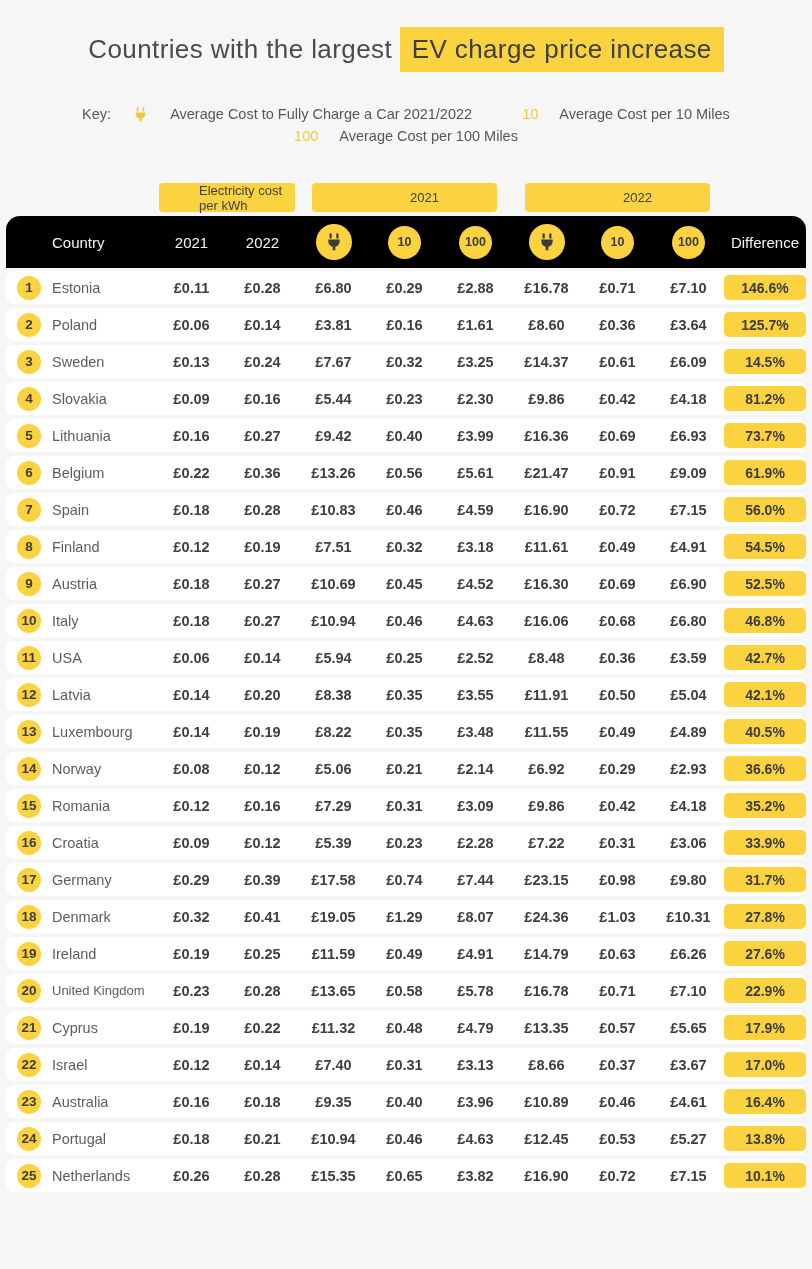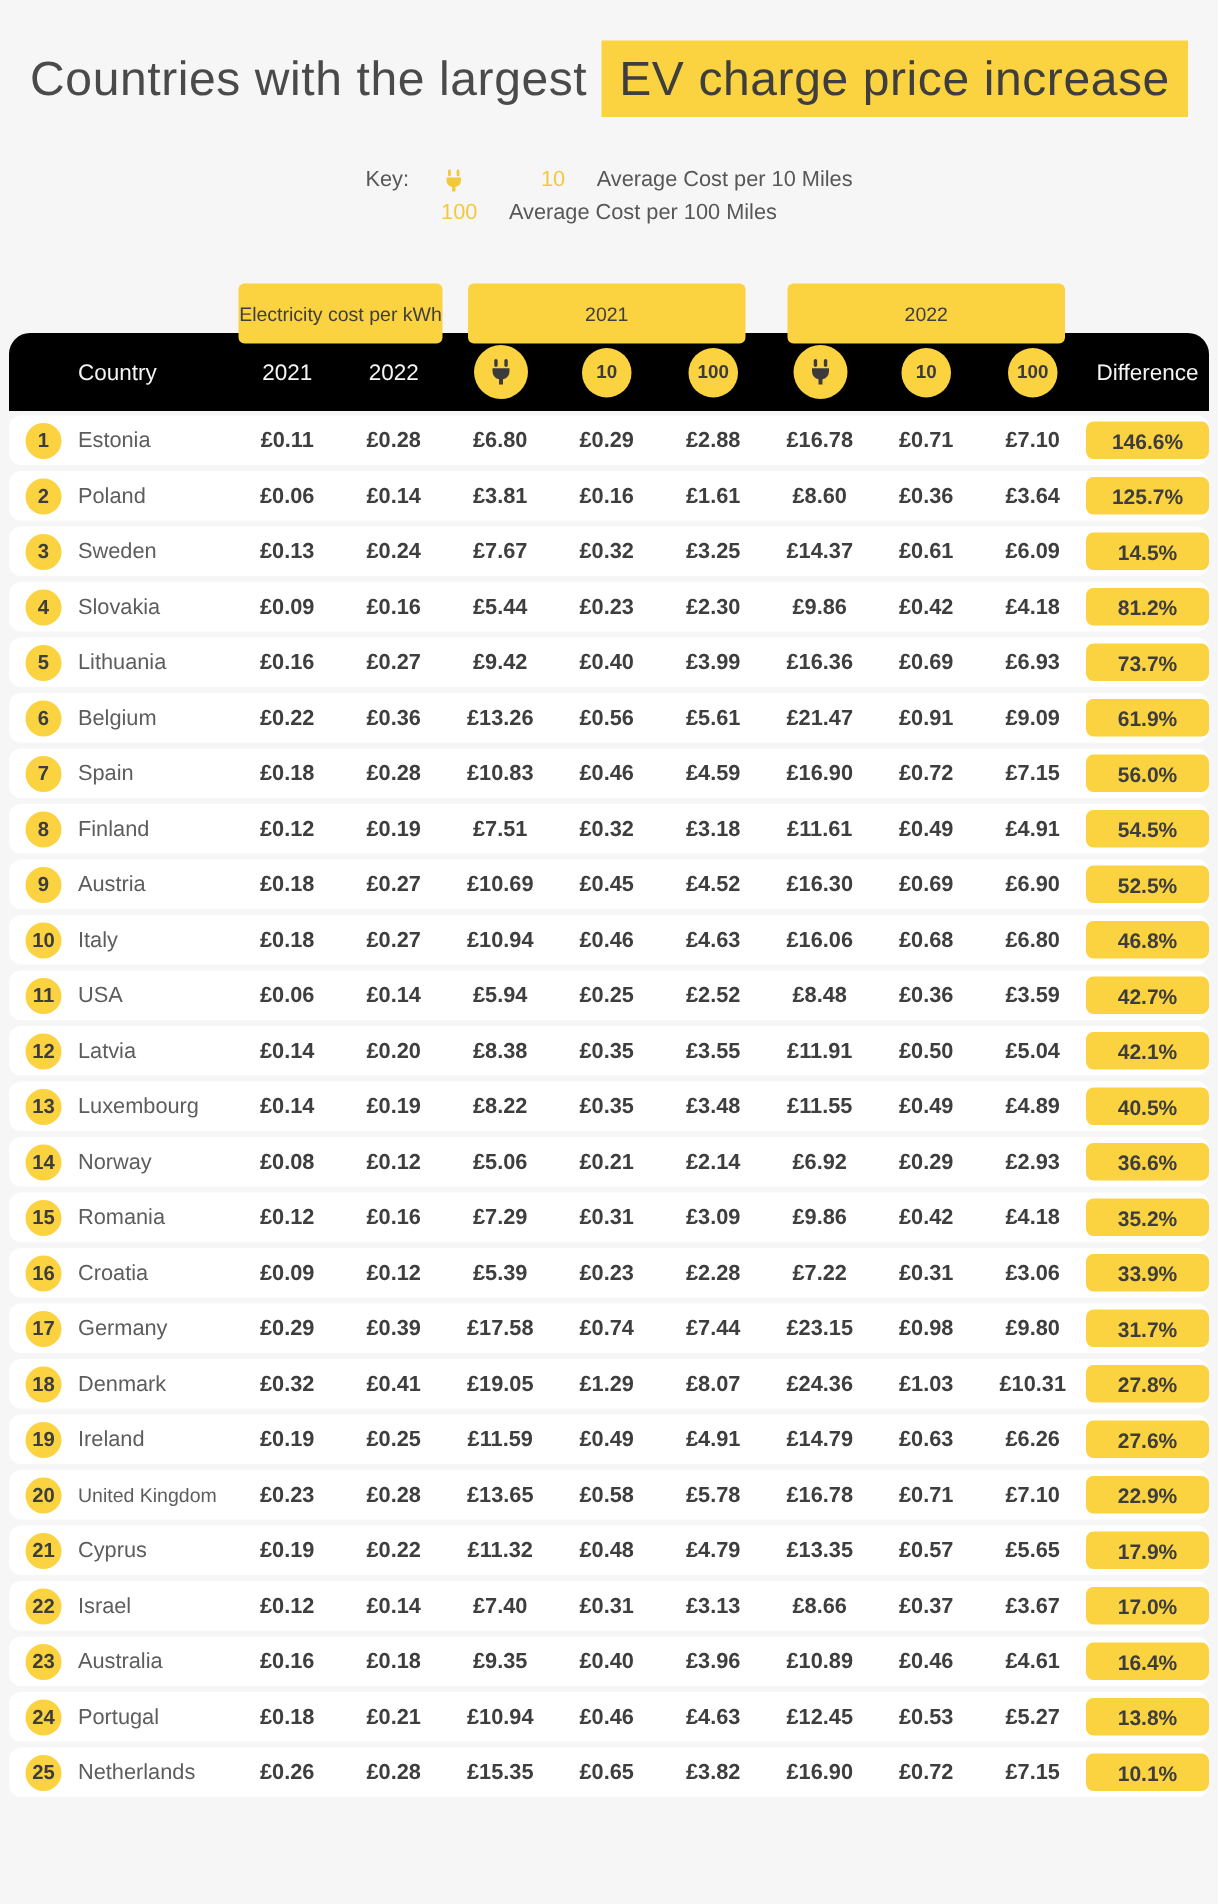--- a/index.html
+++ b/index.html
@@ -7,44 +7,44 @@
   body {
     width:812px; height:1269px;
     background:#f6f6f7;
     font-family:"Liberation Sans", sans-serif;
     color:#3e3e3e;
     overflow:hidden;
   }
   
   .title-wrap { padding-top:34px; text-align:center; }
   .title {
-    font-size:32px; font-weight:500; color:#4a4a4a; letter-spacing:.4px;
+    font-size:26px; font-weight:500; color:#4a4a4a; letter-spacing:.4px;
   }
   .title .hl {
     background:var(--yellow); padding:7px 12px 8px 12px; color:#3e3e3e;
   }
   
   .key { margin-top:38px; font-size:14.5px; color:#575757; }
   .key-line { display:flex; justify-content:center; align-items:center; gap:21px; line-height:22px; }
   .key-label { }
   .accent { color:#f3c93c; font-weight:500; }
   .key-plug svg { width:17px; height:17px; display:block; }
   .gap-big { width:8px; }
   
   .grid {
     width:800px; margin:0 auto;
     display:grid;
     grid-template-columns:46px 104px repeat(8,71px) 82px;
     align-items:center;
   }
   .pills-row { margin-top:36px; height:24px; }
   .pill {
-    background:var(--yellow); border-radius:4px; height:40px;
+    background:var(--yellow); border-radius:4px; height:29px;
     display:flex; align-items:center; justify-content:center;
-    font-size:13px; color:#3e3e3e;
+    font-size:13px; color:#3e3e3e;padding-left:40px;
   }
   .pill-kwh  { grid-column:3/5;  margin:0 3px;  }
   .pill-2021 { grid-column:5/8;  margin:0 14px; }
   .pill-2022 { grid-column:8/11; margin:0 14px; }
   
   .thead {
     margin-top:9px; height:52px;
     background:#000000; border-radius:14px 14px 0 0;
     color:#f4f4f4; font-size:15px;
   }
@@ -97,20 +97,21 @@
 <div class="key">
   <div class="key-line">
     <span class="key-label">Key:</span>
     <span class="key-plug">
       <svg viewBox="0 0 24 24" fill="#f3c93c">
         <rect x="6.6" y="1.5" width="2.7" height="6.5" rx="1.35"></rect>
         <rect x="14.7" y="1.5" width="2.7" height="6.5" rx="1.35"></rect>
         <path d="M5.2 9h13.6v2.2a6.8 6.8 0 0 1-5.2 6.6V22h-3.2v-4.2a6.8 6.8 0 0 1-5.2-6.6z"></path>
       </svg>
     </span>
+    <span>Average Cost to Fully Charge a Car 2021/2022</span>
     <span class="gap-big"></span>
     <span class="accent">10</span>
     <span>Average Cost per 10 Miles</span>
   </div>
   <div class="key-line">
     <span class="accent">100</span>
     <span>Average Cost per 100 Miles</span>
   </div>
 </div>
 

